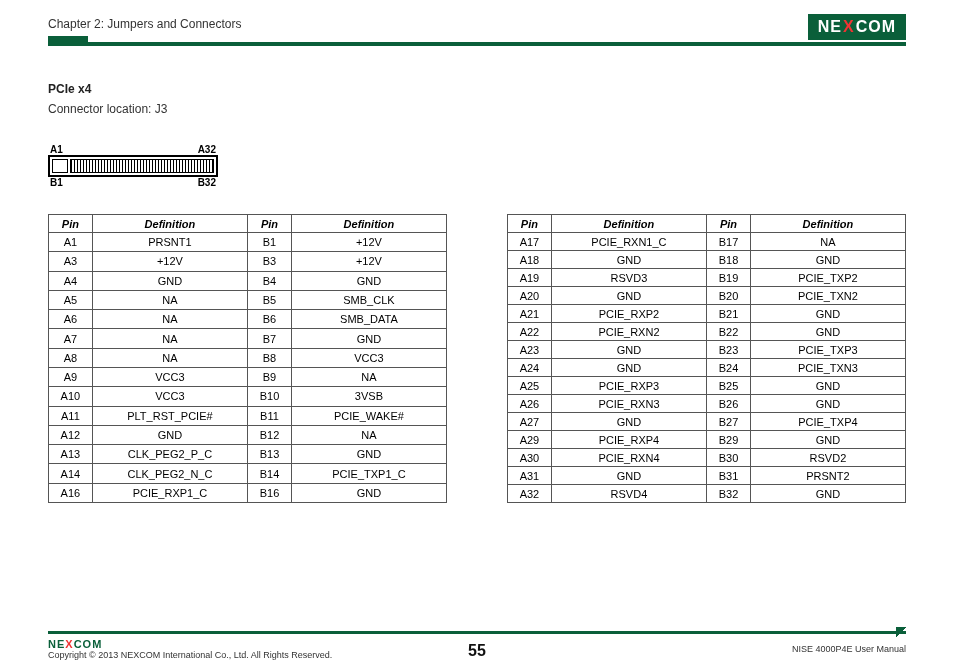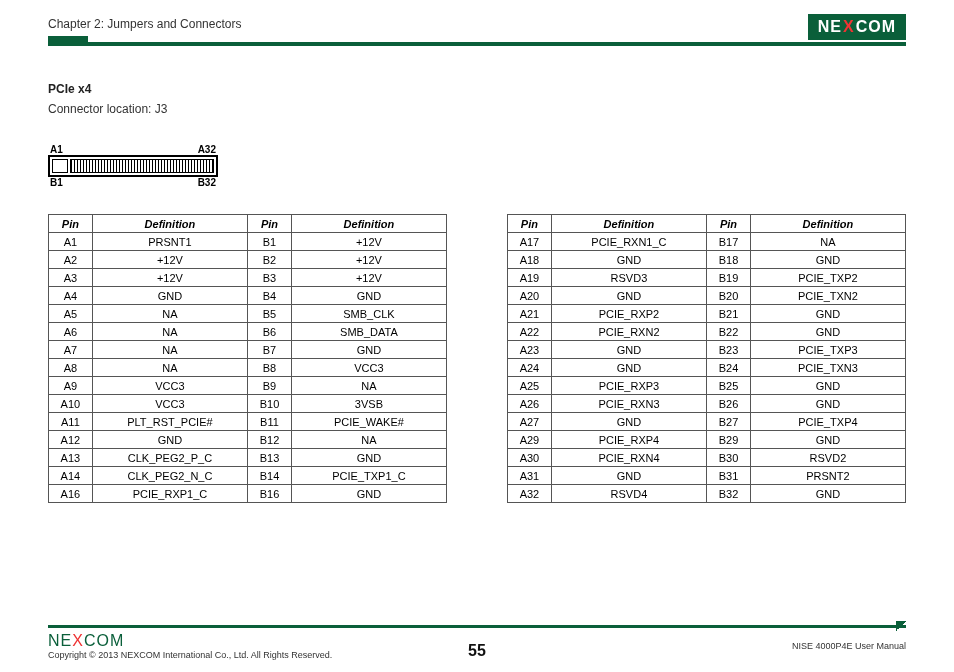--- a/index.html
+++ b/index.html
@@ -109,21 +109,21 @@
   }
   .footer-bar { height:3px; background:#0a5f3a; margin-bottom:4px; position:relative;}
   .footer-bar::after {
     content:""; position:absolute; right:0; top:-4px; width:10px;height:10px;
     background:linear-gradient(135deg,#0a5f3a 50%,transparent 50%);
   }
   .footer-row {
     display:flex; justify-content:space-between; align-items:center;
     font-size:9px; color:#333;
   }
-  .footer-logo { font-weight:normal; font-size:16px; color:#0a5f3a; letter-spacing:1px;}
+  .footer-logo { font-weight:bold; font-size:11px; color:#0a5f3a; letter-spacing:1px;}
   .footer-logo .x { color:#e33; }
   .page-num { font-size:16px; font-weight:bold; color:#111; position:absolute; left:50%; transform:translateX(-50%); bottom:0;}
 </style>
 </head>
 <body>
 
 <div class="page">
   <div class="topbar">
     <div class="chapter">Chapter 2: Jumpers and Connectors</div>
     <div class="logo">
@@ -160,26 +160,20 @@
           <th>Definition</th>
           <th>Pin</th>
           <th>Definition</th>
         </tr>
       </thead>
       <tbody id="tbody1">
           <tr>
             <td class="pin">A1</td>
             <td class="def">PRSNT1</td>
             <td class="pin">B1</td>
-            <td class="def">+12V</td>
-          </tr>
-          <tr>
-            <td class="pin">A2</td>
-            <td class="def">+12V</td>
-            <td class="pin">B2</td>
             <td class="def">+12V</td>
           </tr>
           <tr>
             <td class="pin">A3</td>
             <td class="def">+12V</td>
             <td class="pin">B3</td>
             <td class="def">+12V</td>
           </tr>
           <tr>
             <td class="pin">A4</td>

